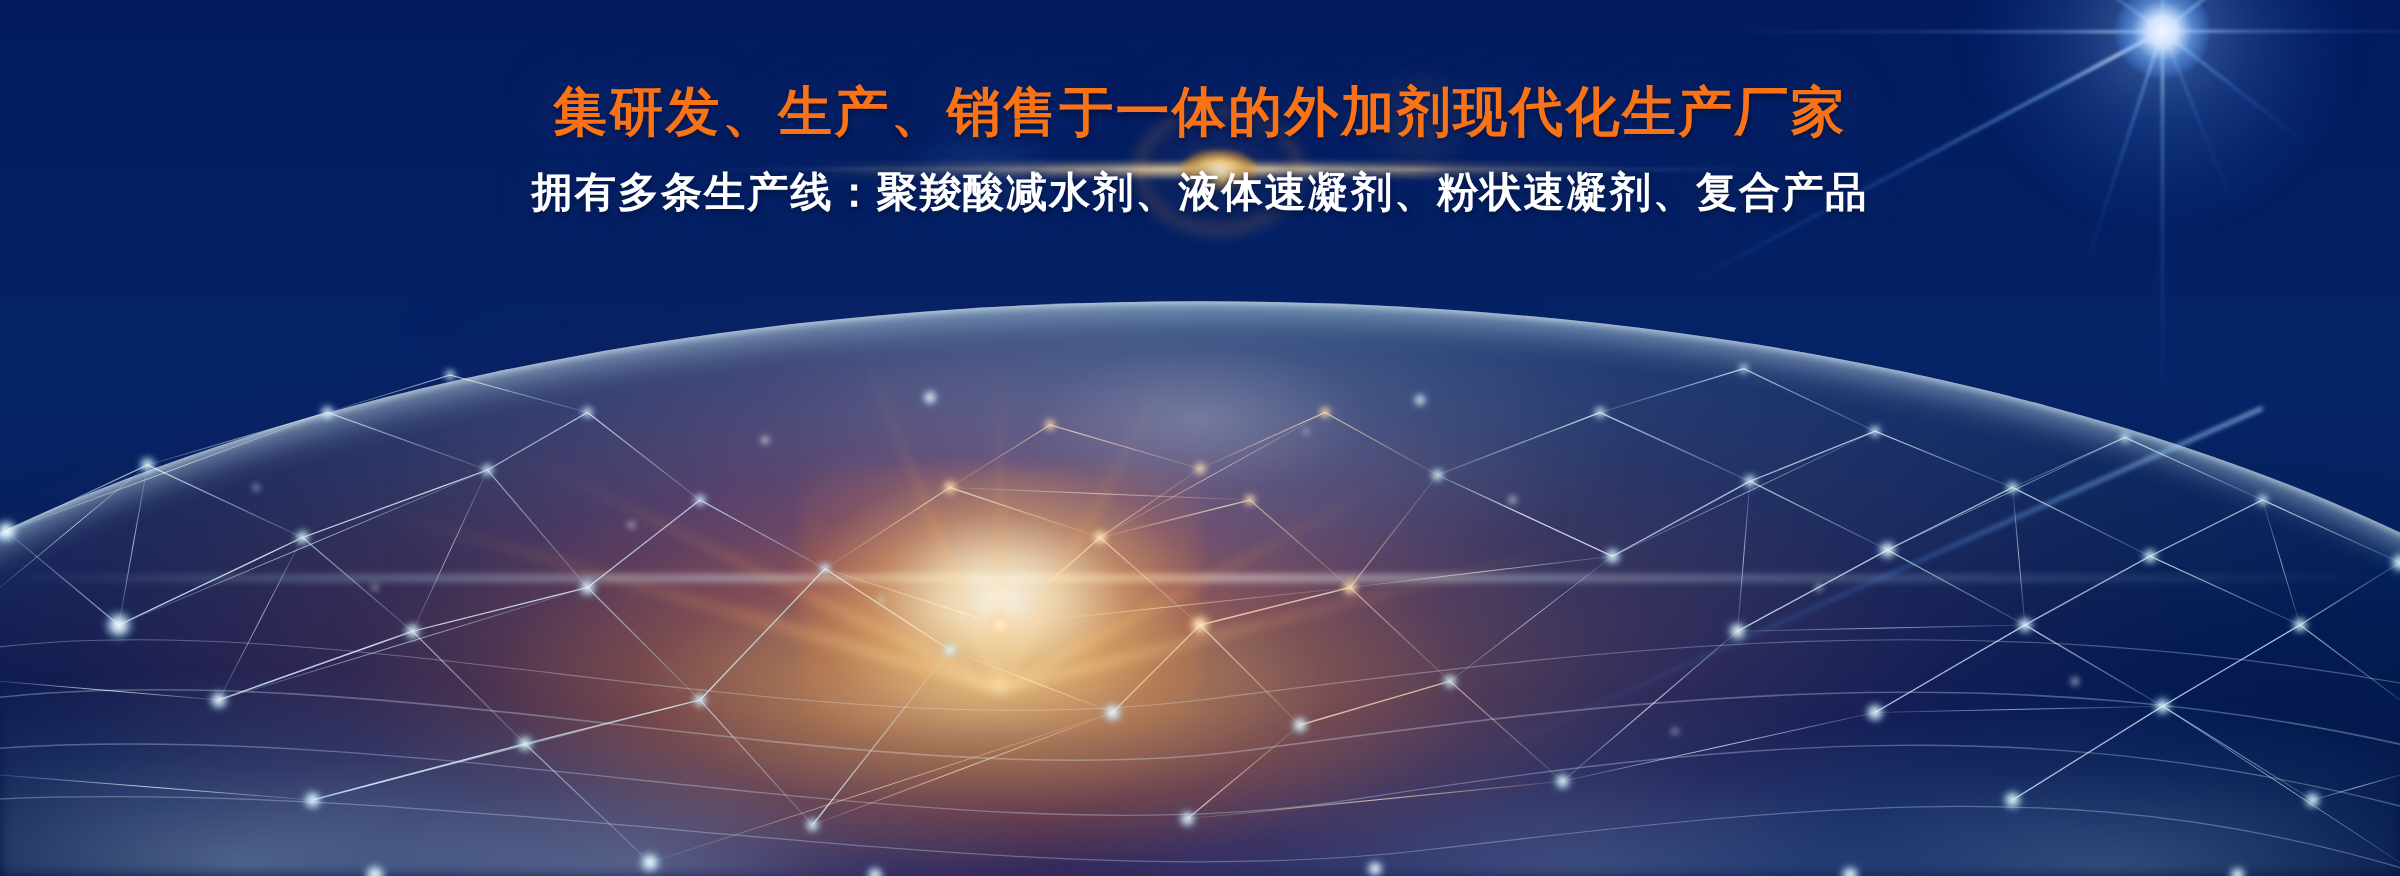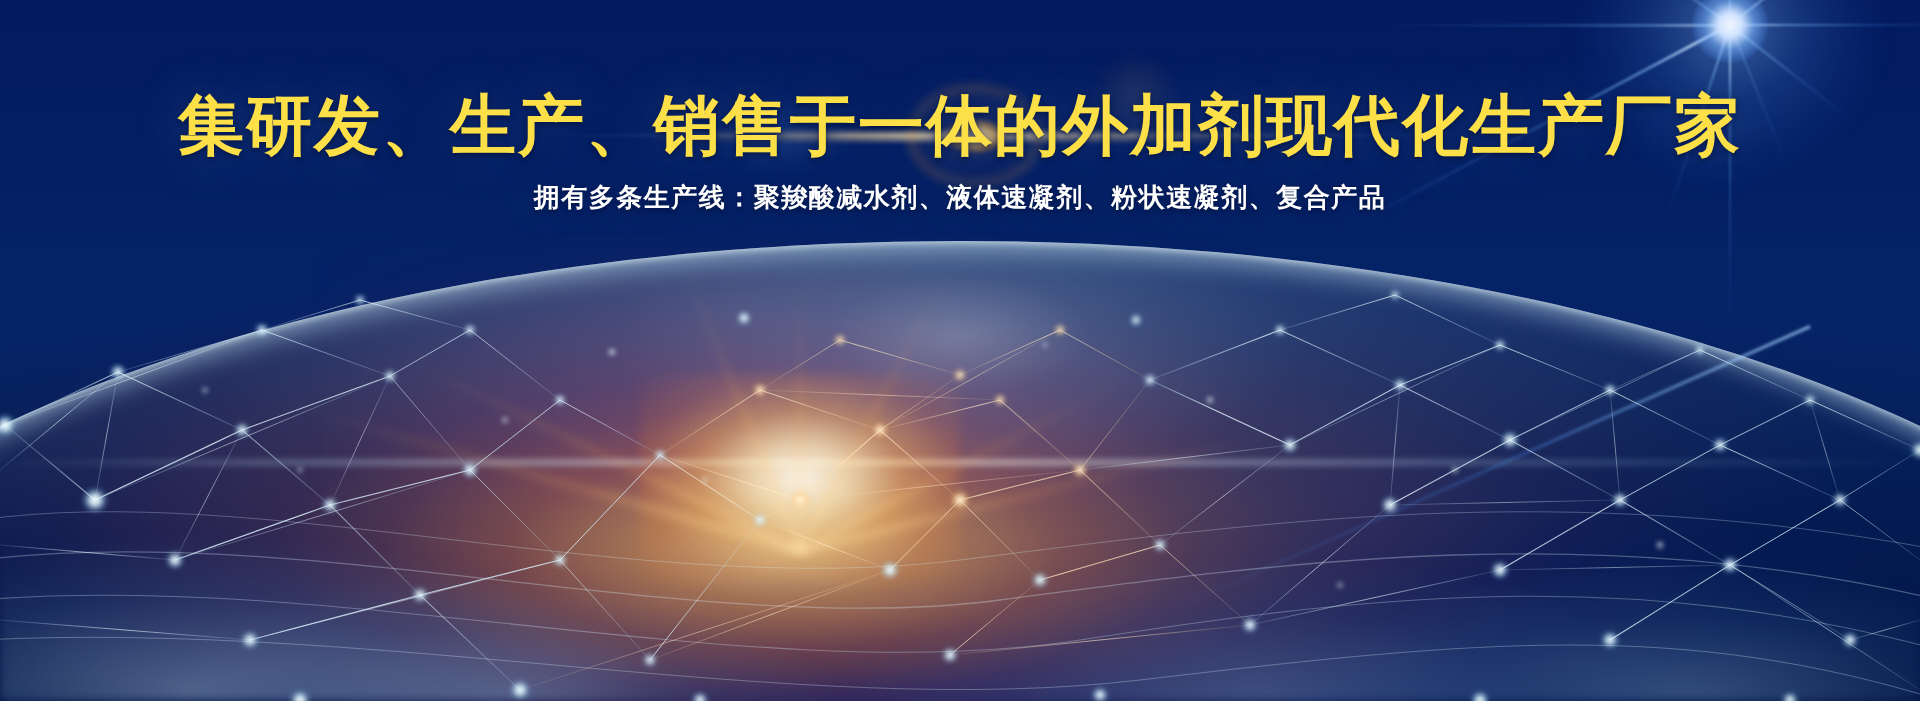--- a/index.html
+++ b/index.html
@@ -147,28 +147,28 @@
   
   .mesh{ position:absolute; left:0; top:0; width:1920px; height:701px; }
 
   
   .copy{
     position:absolute; left:0; top:0; width:1920px; height:701px;
     display:flex; flex-direction:column; align-items:center;
     pointer-events:none;
   }
   .headline{
-    margin-top:91px;
-    font-size:66px; font-weight:700; color:#fde047;
+    margin-top:68px;
+    font-size:43px; font-weight:700; color:#f97316;
     letter-spacing:2px; line-height:1.06; white-space:nowrap;
     text-shadow:0 0 18px rgba(8,30,90,.85), 0 2px 5px rgba(0,10,40,.65), 0 0 50px rgba(120,180,255,.25);
   }
   .subline{
     margin-top:22px;
-    font-size:26px; font-weight:700; color:#ffffff;
+    font-size:33px; font-weight:700; color:#ffffff;
     letter-spacing:1.5px; line-height:1.1; white-space:nowrap;
     text-shadow:0 0 14px rgba(8,30,90,.85), 0 2px 5px rgba(0,10,40,.7), 0 0 40px rgba(120,180,255,.2);
   }
 </style>
 </head>
 <body>
 
 <div class="banner">
 
   <div class="sky"></div>

